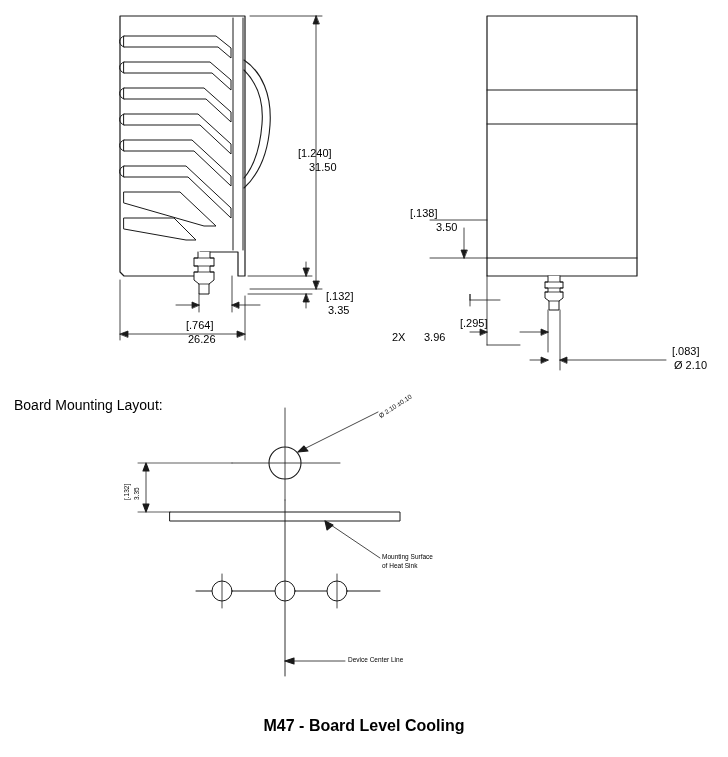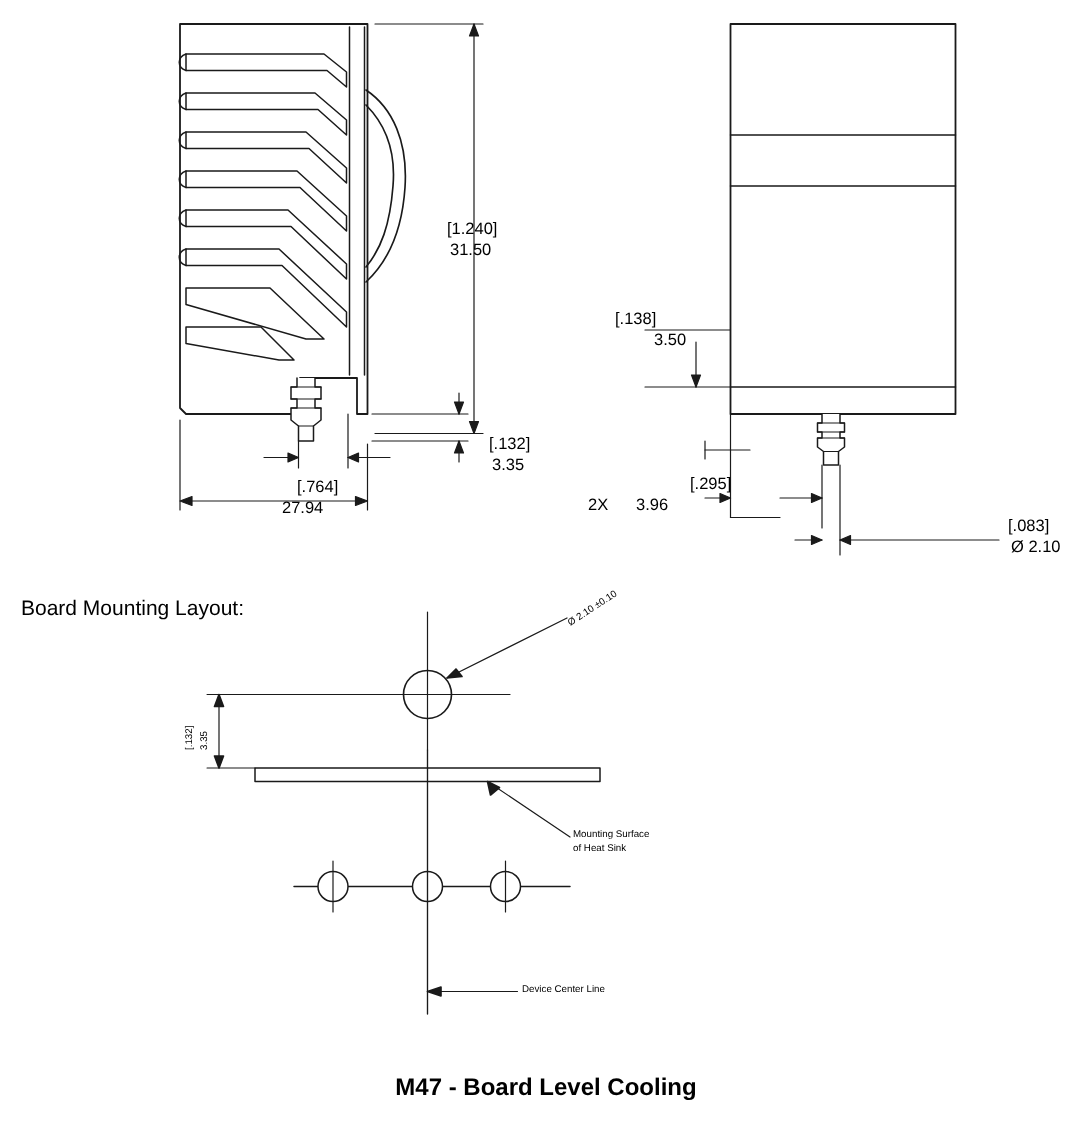--- a/index.html
+++ b/index.html
@@ -200,27 +200,27 @@
 
         <path d="M285,500 L285,676" stroke-width="0.9"></path>
 
         <path d="M285,661 L345,661" stroke-width="0.8"></path>
         <path d="M285,661 l9,-3 l0,6 z" fill="#1a1a1a"></path>
       </g>
     </g>
   </svg>
 
   <div class="txt dim" style="left:298px; top:148px;">[1.240]</div>
-  <div class="txt dim" style="left:300px; top:162px;">31.50</div>
+  <div class="txt dim" style="left:309px; top:162px;">31.50</div>
 
   <div class="txt dim" style="left:326px; top:291px;">[.132]</div>
   <div class="txt dim" style="left:328px; top:305px;">3.35</div>
 
-  <div class="txt dim" style="left:198px; top:320px;">[.764]</div>
-  <div class="txt dim" style="left:188px; top:334px;">27.94</div>
+  <div class="txt dim" style="left:186px; top:320px;">[.764]</div>
+  <div class="txt dim" style="left:188px; top:334px;">26.26</div>
 
   <div class="txt dim" style="left:410px; top:208px;">[.138]</div>
   <div class="txt dim" style="left:436px; top:222px;">3.50</div>
 
   <div class="txt dim" style="left:420px; top:318px;padding-left:40px;">[.295]</div>
   <div class="txt dim" style="left:392px; top:332px;">2X</div>
   <div class="txt dim" style="left:424px; top:332px;">3.96</div>
 
   <div class="txt dim" style="left:672px; top:346px;">[.083]</div>
   <div class="txt dim" style="left:674px; top:360px;">Ø 2.10</div>

